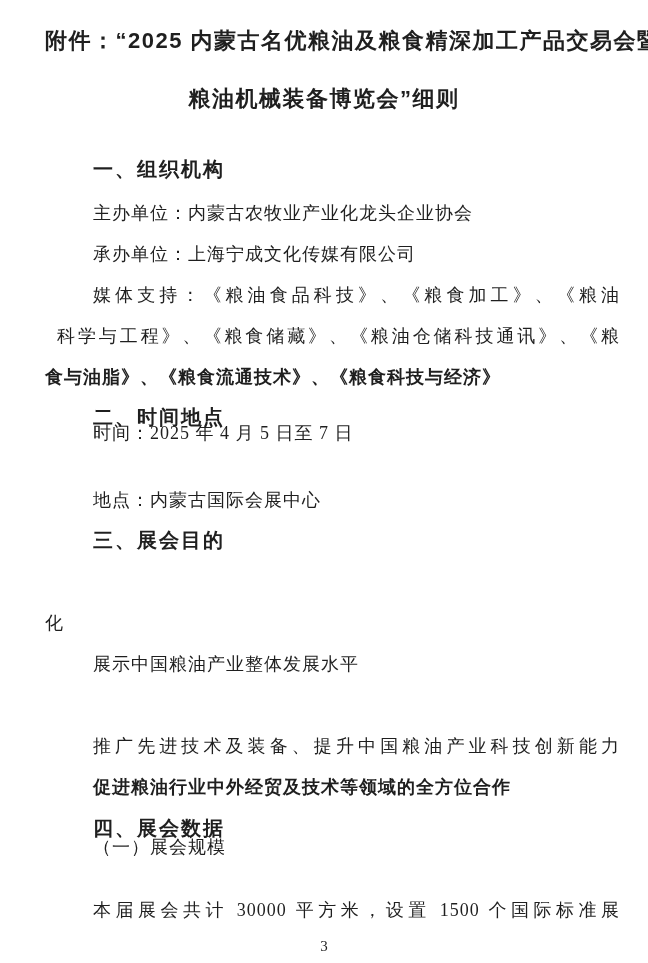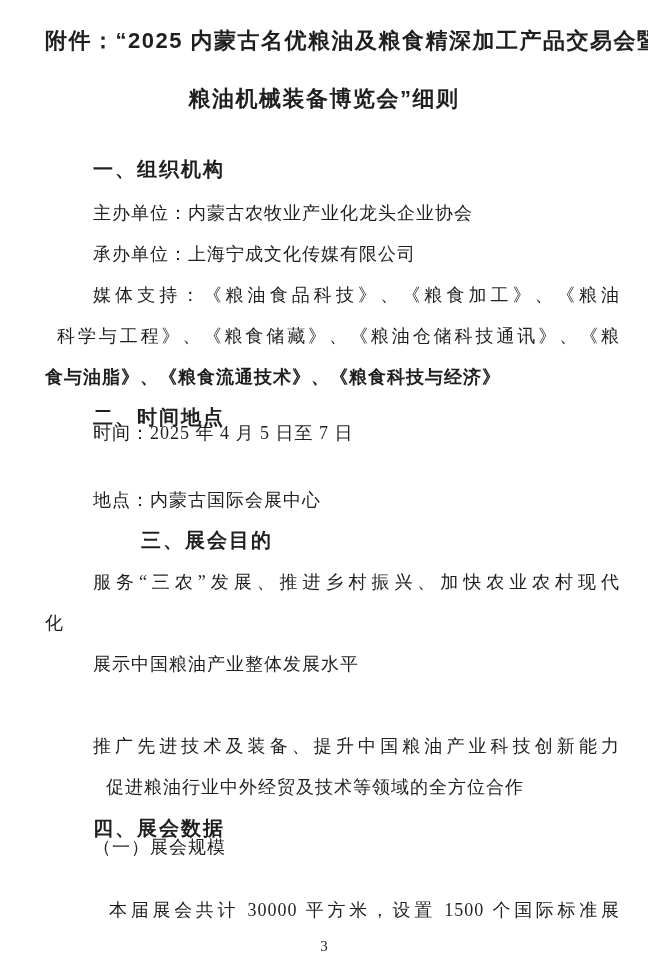--- a/index.html
+++ b/index.html
@@ -63,26 +63,25 @@
   <div class="line" style="top:200px; left:93px;">主办单位：内蒙古农牧业产业化龙头企业协会</div>
   <div class="line" style="top:241px; left:93px;">承办单位：上海宁成文化传媒有限公司</div>
   <div class="line jfull" style="top:282px; left:93px;">媒体支持：《粮油食品科技》、《粮食加工》、《粮油</div>
   <div class="line jfull" style="top:323px; left:57px;">科学与工程》、《粮食储藏》、《粮油仓储科技通讯》、《粮</div>
   <div class="line" style="top:364px; left:45px;font-weight:bold;">食与油脂》、《粮食流通技术》、《粮食科技与经济》</div>
 
   <div class="line heading" style="top:404px; left:93px;">二、时间地点</div>
   <div class="line" style="top:420px; left:93px;">时间：2025 年 4 月 5 日至 7 日</div>
   <div class="line" style="top:487px; left:93px;">地点：内蒙古国际会展中心</div>
 
-  <div class="line heading" style="top:527px; left:93px;margin-left:48px;">三、展会目的</div>
-  <div class="line jfull" style="top:569px; left:93px;">服务“三农”发展、推进乡村振兴、加快农业农村现代</div>
+  <div class="line heading" style="top:527px; left:93px;">三、展会目的</div>
   <div class="line" style="top:610px; left:45px;">化</div>
   <div class="line" style="top:651px; left:93px;">展示中国粮油产业整体发展水平</div>
   <div class="line jfull" style="top:733px; left:93px;">推广先进技术及装备、提升中国粮油产业科技创新能力</div>
-  <div class="line" style="top:774px; left:106px;">促进粮油行业中外经贸及技术等领域的全方位合作</div>
+  <div class="line" style="top:774px; left:93px;font-weight:bold;">促进粮油行业中外经贸及技术等领域的全方位合作</div>
 
   <div class="line heading" style="top:815px; left:93px;">四、展会数据</div>
   <div class="line" style="top:834px; left:93px;">（一）展会规模</div>
-  <div class="line jfull" style="top:897px; left:93px;margin-left:16px;">本届展会共计 30000 平方米，设置 1500 个国际标准展</div>
+  <div class="line jfull" style="top:897px; left:93px;">本届展会共计 30000 平方米，设置 1500 个国际标准展</div>
 
   <div class="line pagenum centered" style="top:933px;">3</div>
 
 </div>
 
 </body></html>

